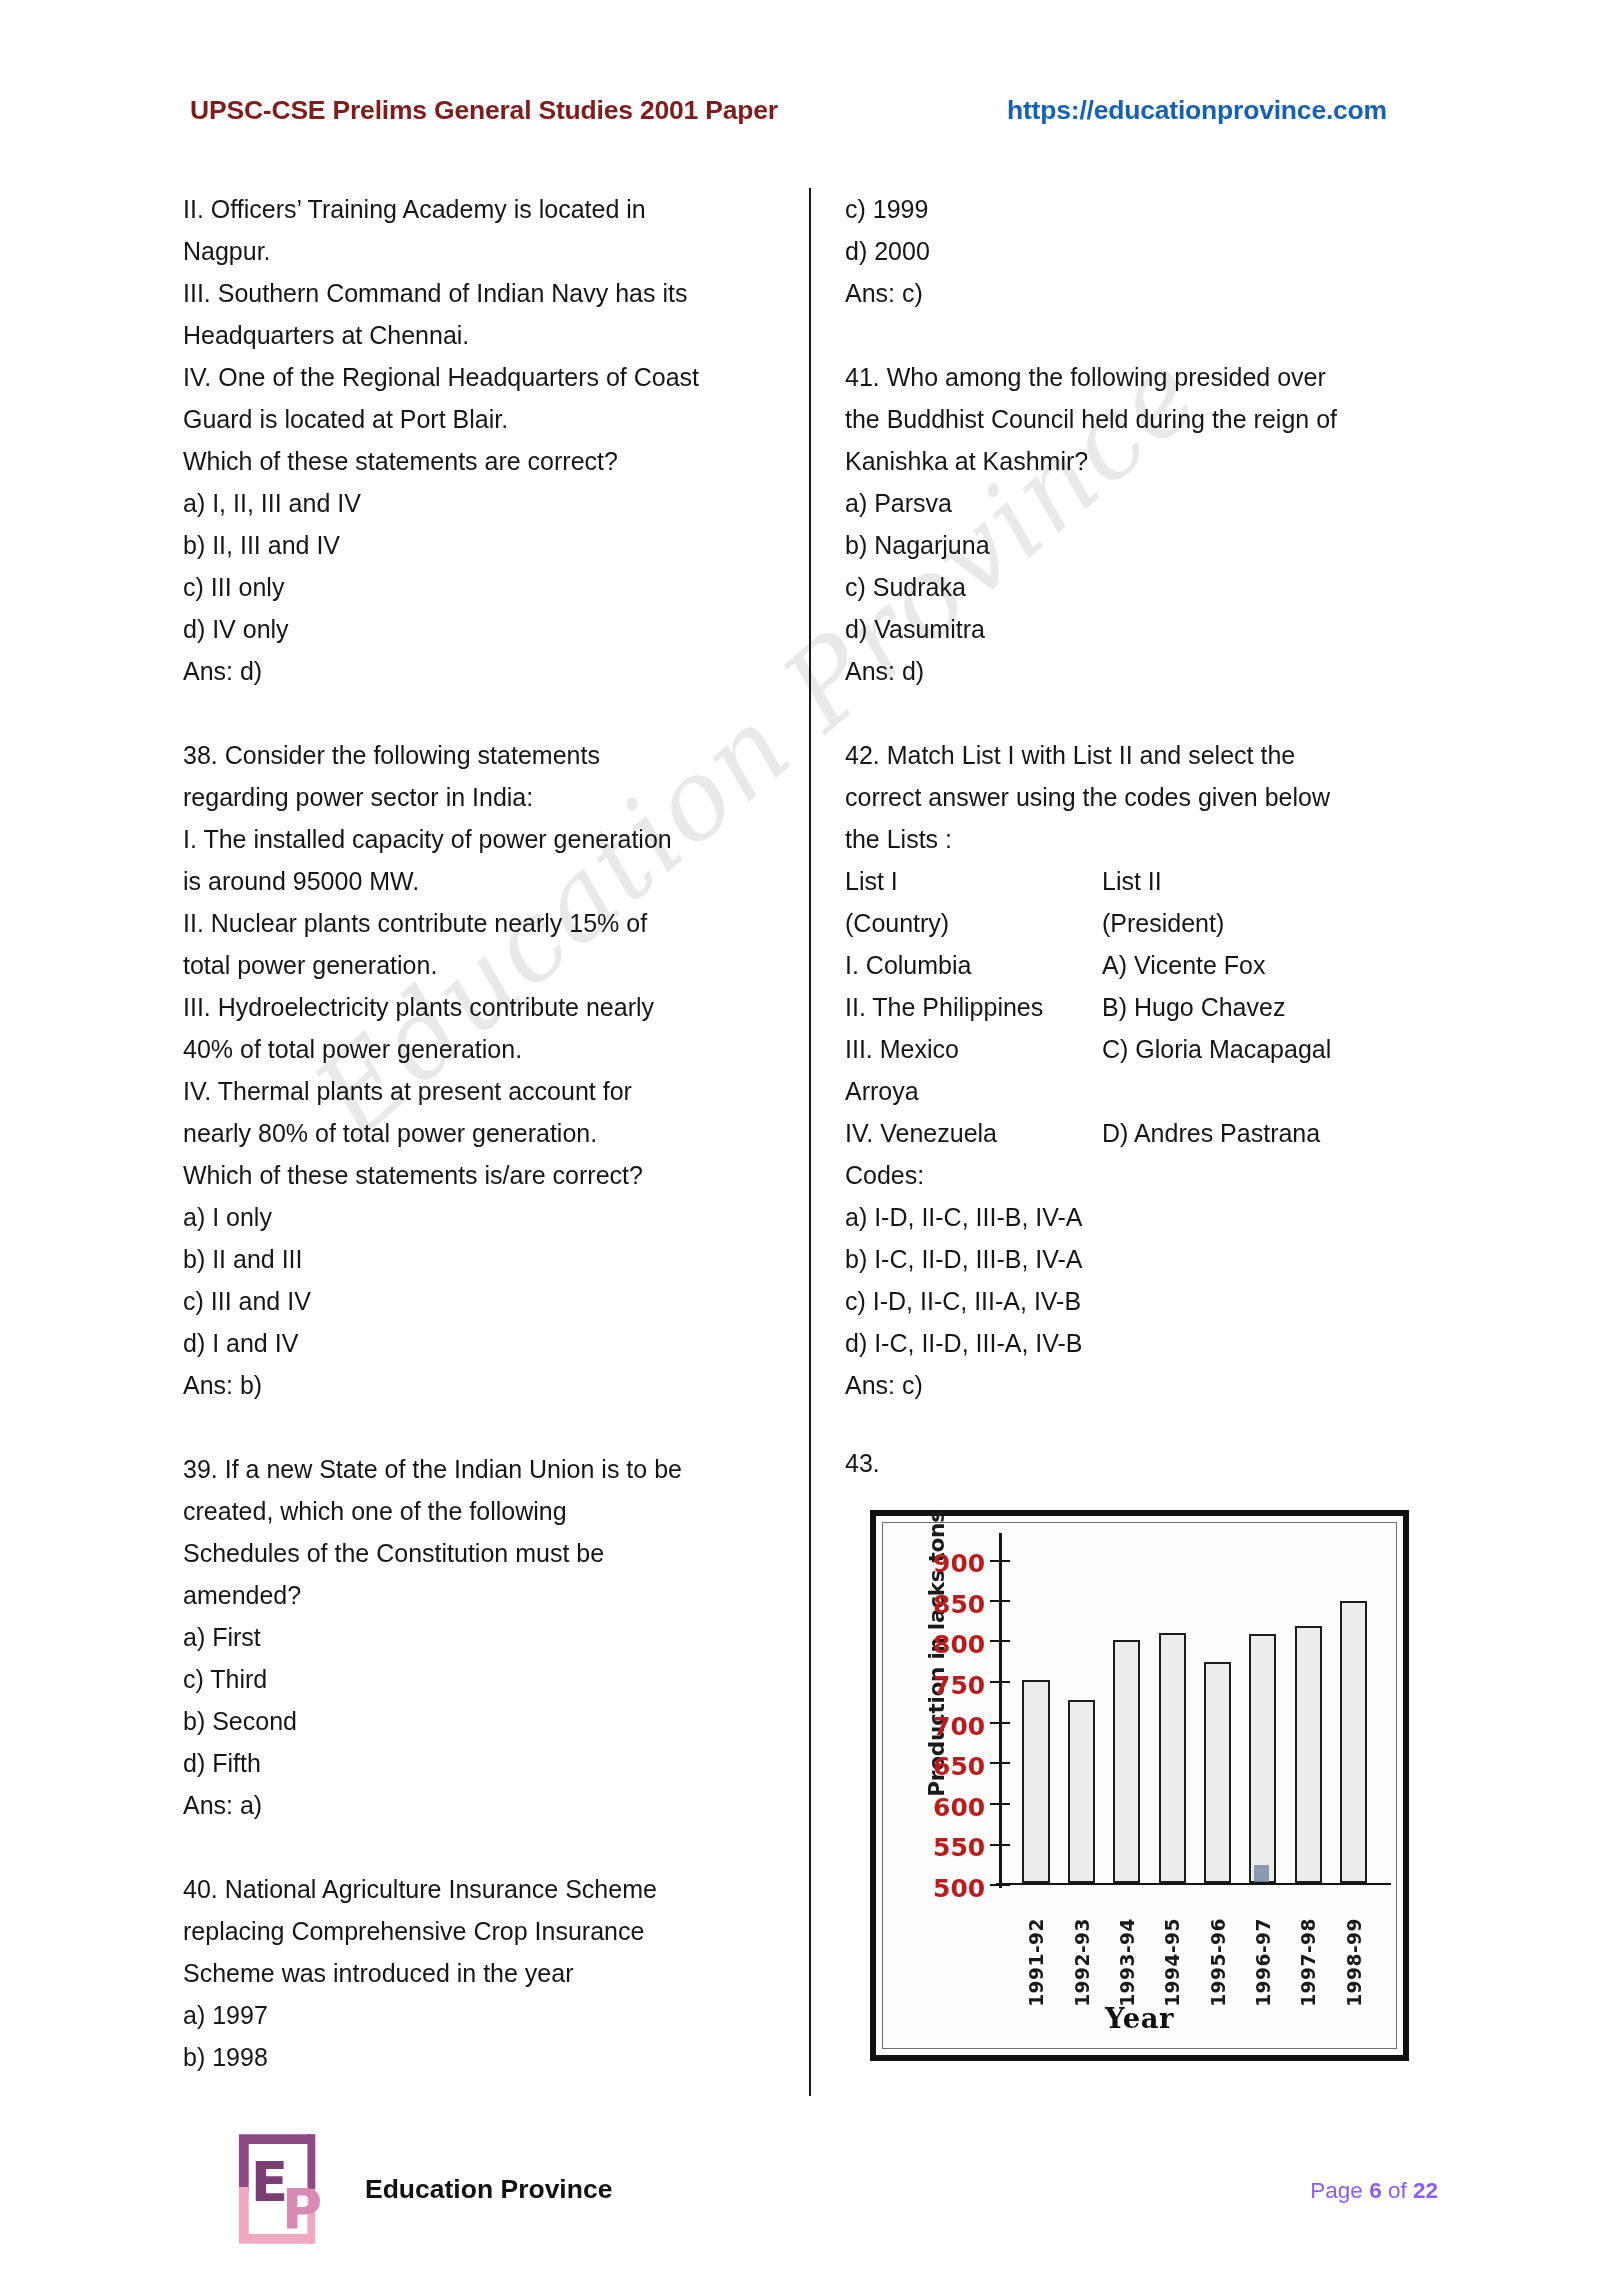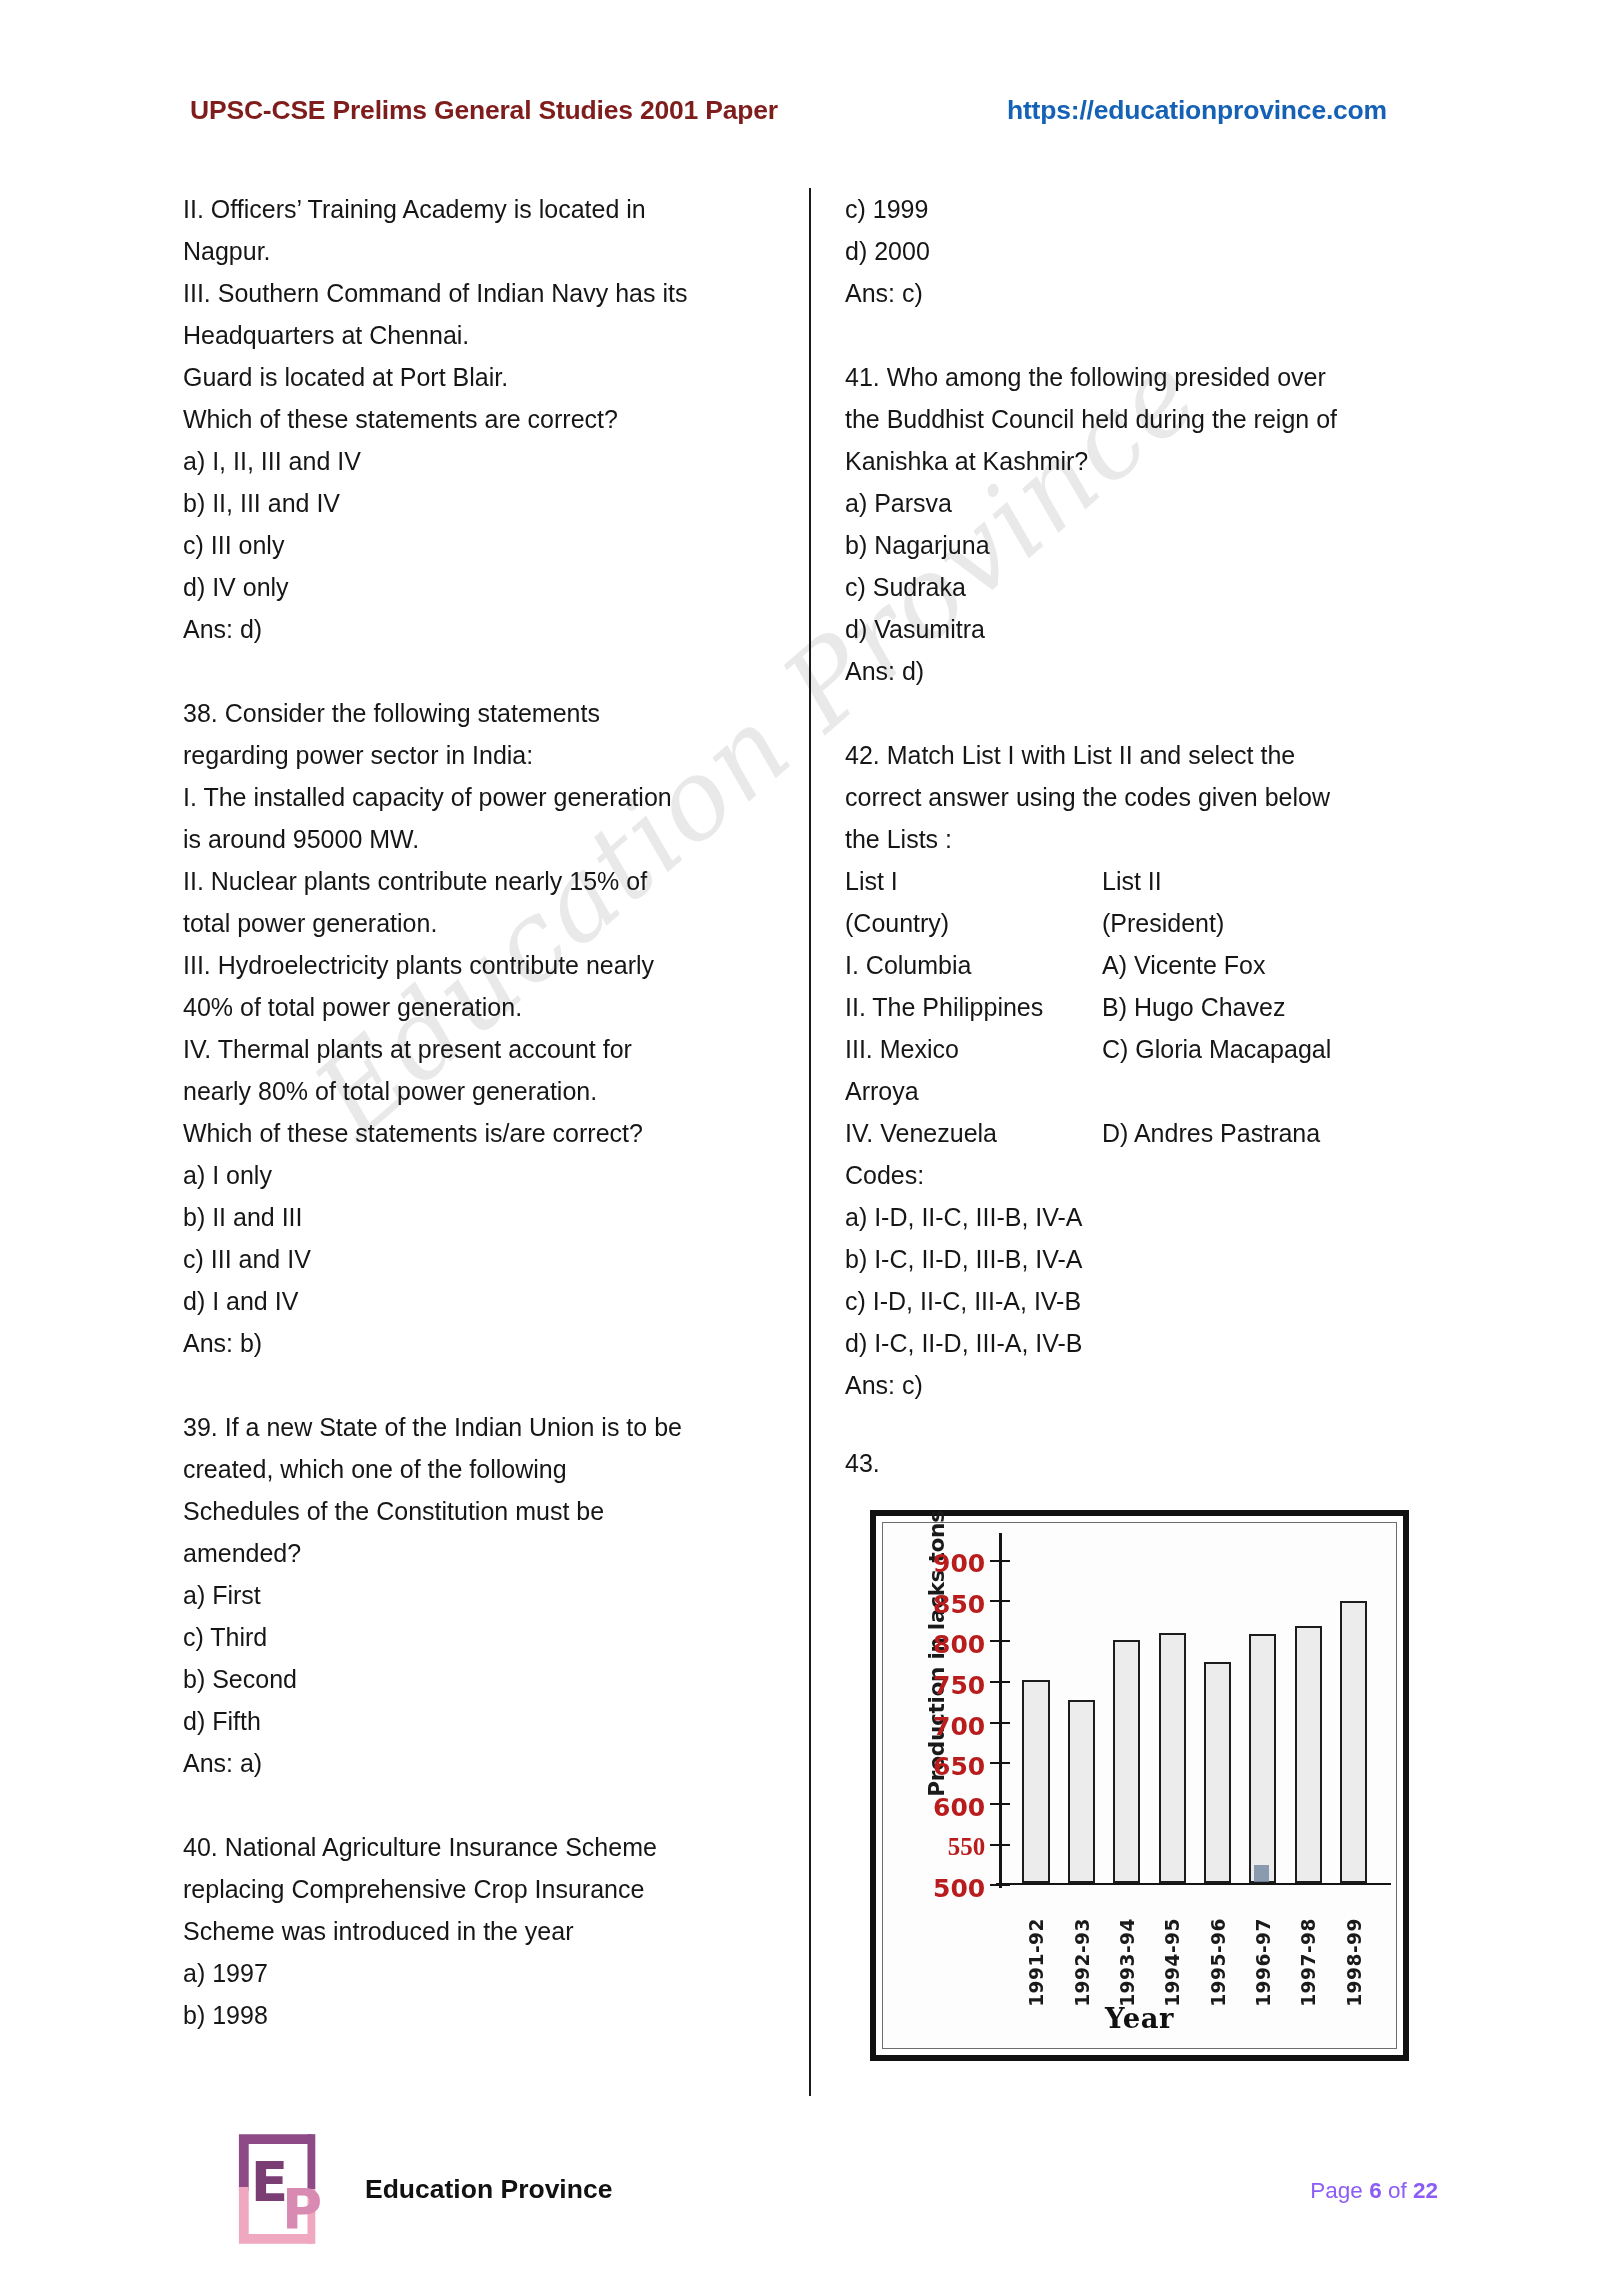--- a/index.html
+++ b/index.html
@@ -249,20 +249,21 @@
   <span>Education Province</span>
 </div>
 
 <div class="divider"></div>
 
 <div class="col col-left" id="left-col">
     <div class="line">II. Officers’ Training Academy is located in</div>
     <div class="line">Nagpur.</div>
     <div class="line">III. Southern Command of Indian Navy has its</div>
     <div class="line">Headquarters at Chennai.</div>
+    <div class="line">IV. One of the Regional Headquarters of Coast</div>
     <div class="line">Guard is located at Port Blair.</div>
     <div class="line">Which of these statements are correct?</div>
     <div class="line">a) I, II, III and IV</div>
     <div class="line">b) II, III and IV</div>
     <div class="line">c) III only</div>
     <div class="line">d) IV only</div>
     <div class="line">Ans: d)</div>
     <div class="blank"></div>
     <div class="line">38. Consider the following statements</div>
     <div class="line">regarding power sector in India:</div>
@@ -355,21 +356,21 @@
 
 <div class="chart-wrap">
   <div class="chart-inner">
     <div class="y-axis-title">Production in lacks tons</div>
     <div class="plot" id="plot-area">
       <div class="axis-v"></div>
       <div class="axis-h"></div>
     <div class="ytick" style="top: 340px;"></div>
         <div class="ylabel" style="top: 341px;">500</div>
         <div class="ytick" style="top: 300px;"></div>
-        <div class="ylabel" style="top: 300px; font-family: Liberation Serif, serif;">550</div>
+        <div class="ylabel" style="top: 300px;">550</div>
         <div class="ytick" style="top: 259px;"></div>
         <div class="ylabel" style="top: 260px;">600</div>
         <div class="ytick" style="top: 218px;"></div>
         <div class="ylabel" style="top: 219px;">650</div>
         <div class="ytick" style="top: 178px;"></div>
         <div class="ylabel" style="top: 179px;">700</div>
         <div class="ytick" style="top: 137px;"></div>
         <div class="ylabel" style="top: 138px;">750</div>
         <div class="ytick" style="top: 96px;"></div>
         <div class="ylabel" style="top: 97px;">800</div>

